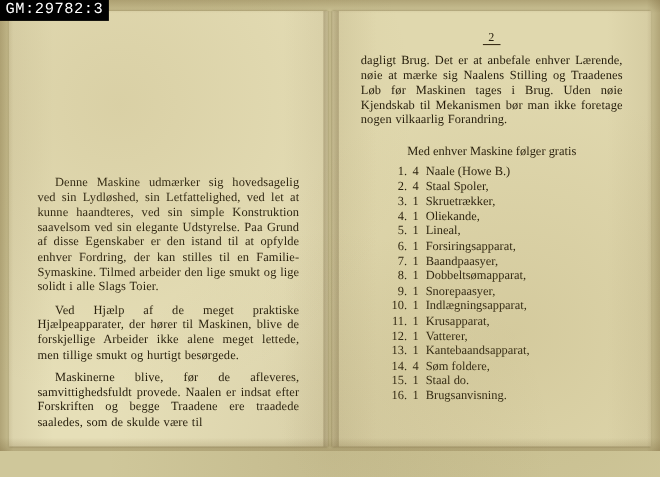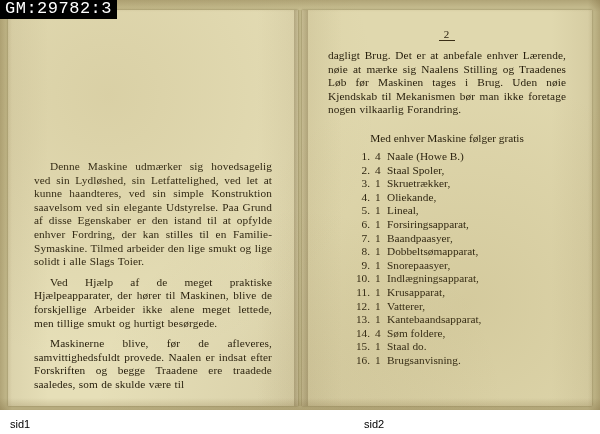--- a/index.html
+++ b/index.html
@@ -35,21 +35,21 @@
   }
 
   
   .id-stamp {
     position: absolute;
     left: 0;
     top: 0;
     background: #000;
     color: #fff;
     font-family: "Liberation Mono", monospace;
-    font-size: 17px;
+    font-size: 14px;
     line-height: 14px;
     padding: 2px 5px 3px 5px;
     letter-spacing: 0.5px;
     z-index: 6;
   }
 
   
   .spread {
     position: absolute;
     left: 8px;
@@ -253,18 +253,14 @@
             <li><span class="num">14.</span><span class="qty">4</span><span>Søm foldere,</span></li>
             <li><span class="num">15.</span><span class="qty">1</span><span>Staal do.</span></li>
             <li><span class="num">16.</span><span class="qty">1</span><span>Brugsanvisning.</span></li>
           </ul>
         </div>
       </div>
     </div>
 
   </div>
 
-  <div class="captions">
-    <div class="caption c1">sid1</div>
-    <div class="caption c2">sid2</div>
-  </div>
 
 </div>
 
 </body></html>

